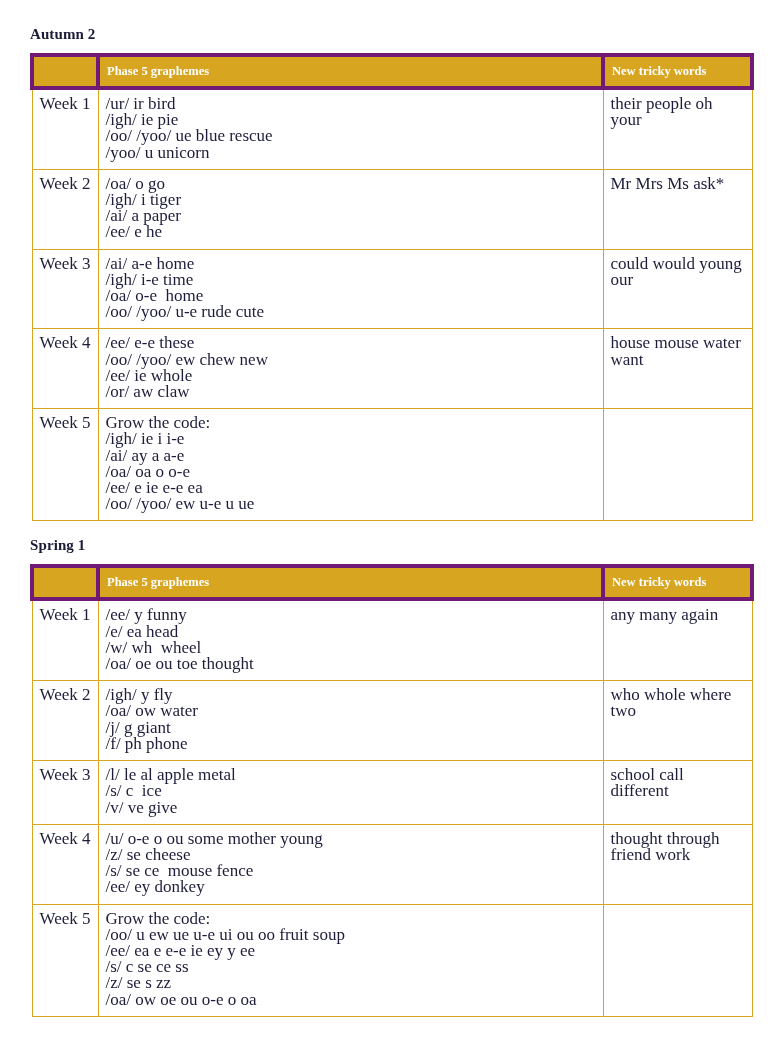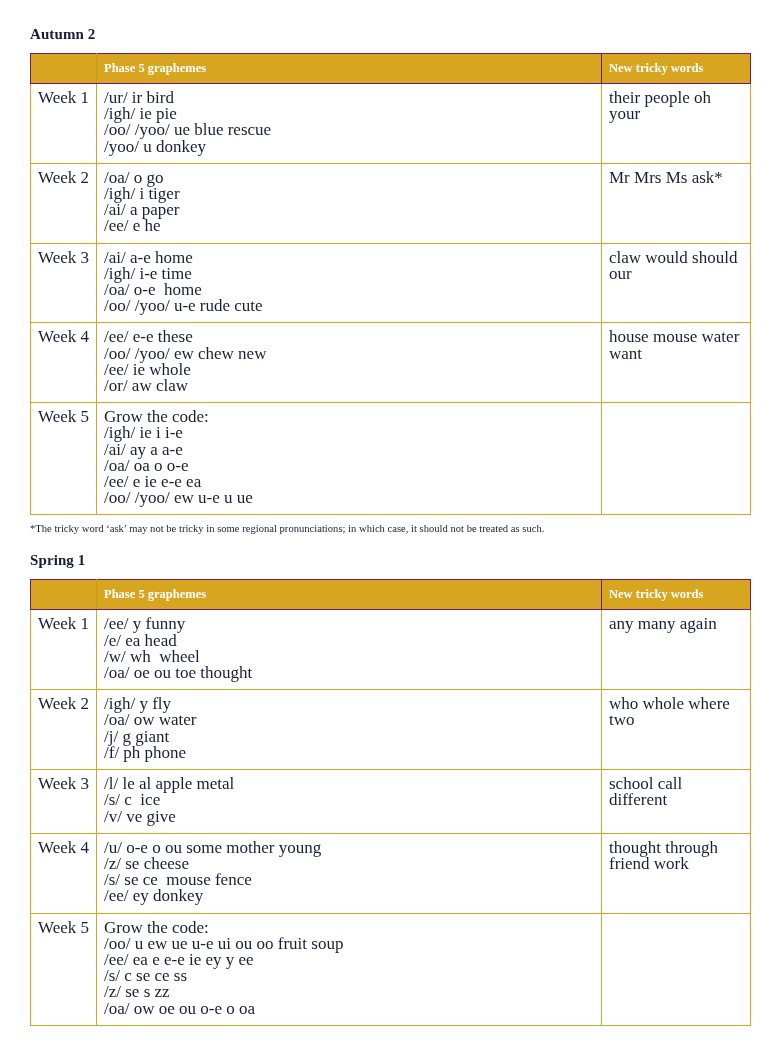--- a/index.html
+++ b/index.html
@@ -39,21 +39,21 @@
   table.grid col.c-graph { width: 505px; }
   table.grid col.c-tricky { width: 149px; }
 
   table.grid thead th {
     background: #d8a520;
     color: #ffffff;
     font-size: 12.5px;
     font-weight: bold;
     text-align: left;
     padding: 6px 7px 7px 7px;
-    border: 1px solid #701a75;
+    border: 4px solid #701a75;
     height: 16px;
     vertical-align: middle;
   }
   table.grid thead th.blank {
     border-right: 1px solid #c89a1e;
   }
   table.grid td {
     border: 1px solid #d8a520;
     vertical-align: top;
     padding: 6px 7px 8px 7px;
@@ -96,21 +96,21 @@
           <th>New tricky words</th>
         </tr>
       </thead>
       <tbody>
         <tr>
           <td class="week">Week 1</td>
           <td class="graphemes">
             <span class="line">/ur/ ir bird</span>
             <span class="line">/igh/ ie pie</span>
             <span class="line">/oo/ /yoo/ ue blue rescue</span>
-            <span class="line">/yoo/ u donkey</span>
+            <span class="line">/yoo/ u unicorn</span>
           </td>
           <td class="tricky">
             <span class="line">their people oh your</span>
           </td>
         </tr>
         <tr>
           <td class="week">Week 2</td>
           <td class="graphemes">
             <span class="line">/oa/ o go</span>
             <span class="line">/igh/ i tiger</span>
@@ -123,21 +123,21 @@
         </tr>
         <tr>
           <td class="week">Week 3</td>
           <td class="graphemes">
             <span class="line">/ai/ a-e home</span>
             <span class="line">/igh/ i-e time</span>
             <span class="line">/oa/ o-e  home</span>
             <span class="line">/oo/ /yoo/ u-e rude cute</span>
           </td>
           <td class="tricky">
-            <span class="line">claw would should</span>
+            <span class="line">could would young</span>
             <span class="line">our</span>
           </td>
         </tr>
         <tr>
           <td class="week">Week 4</td>
           <td class="graphemes">
             <span class="line">/ee/ e-e these</span>
             <span class="line">/oo/ /yoo/ ew chew new</span>
             <span class="line">/ee/ ie whole</span>
             <span class="line">/or/ aw claw</span>
@@ -156,21 +156,20 @@
             <span class="line">/oa/ oa o o-e</span>
             <span class="line">/ee/ e ie e-e ea</span>
             <span class="line">/oo/ /yoo/ ew u-e u ue</span>
           </td>
           <td class="tricky">
             <span class="line"></span>
           </td>
         </tr>
       </tbody>
     </table>
-    <p class="footnote">*The tricky word ‘ask’ may not be tricky in some regional pronunciations; in which case, it should not be treated as such.</p>
   </div>
 
   <div class="section">
     <h2 class="section-title">Spring 1</h2>
     <table class="grid">
       <colgroup>
         <col class="c-week">
           <col class="c-graph">
           <col class="c-tricky">
       </colgroup>

